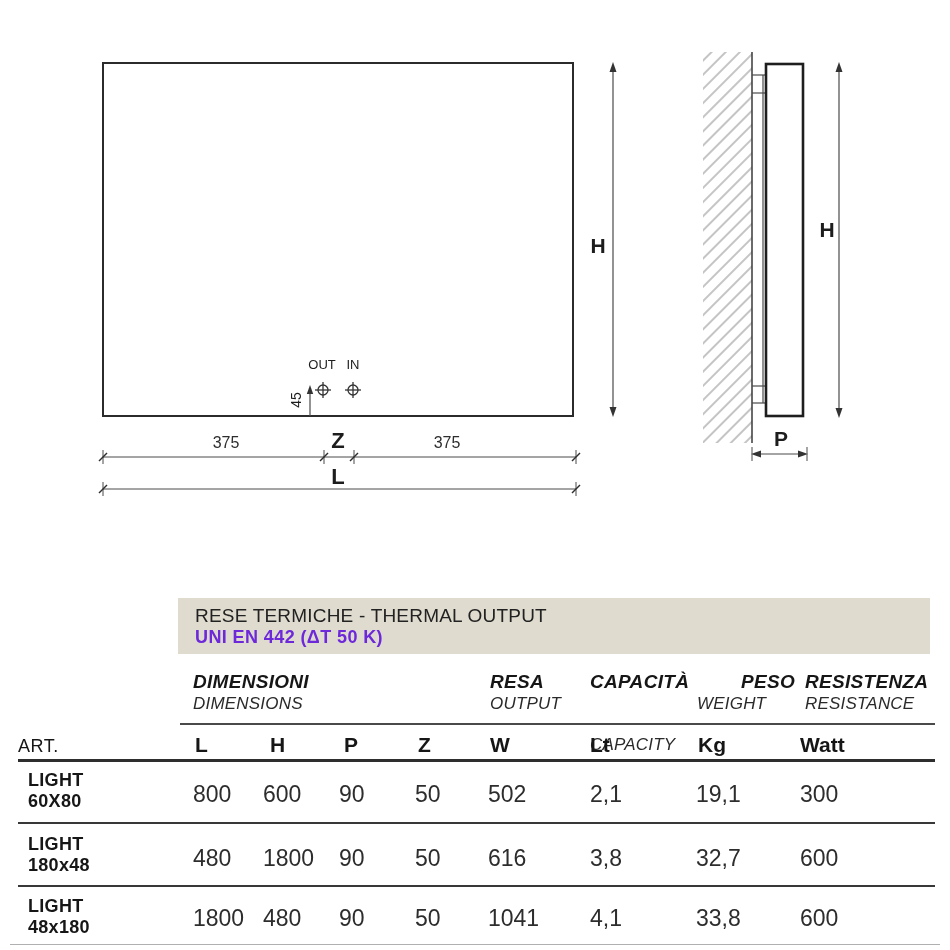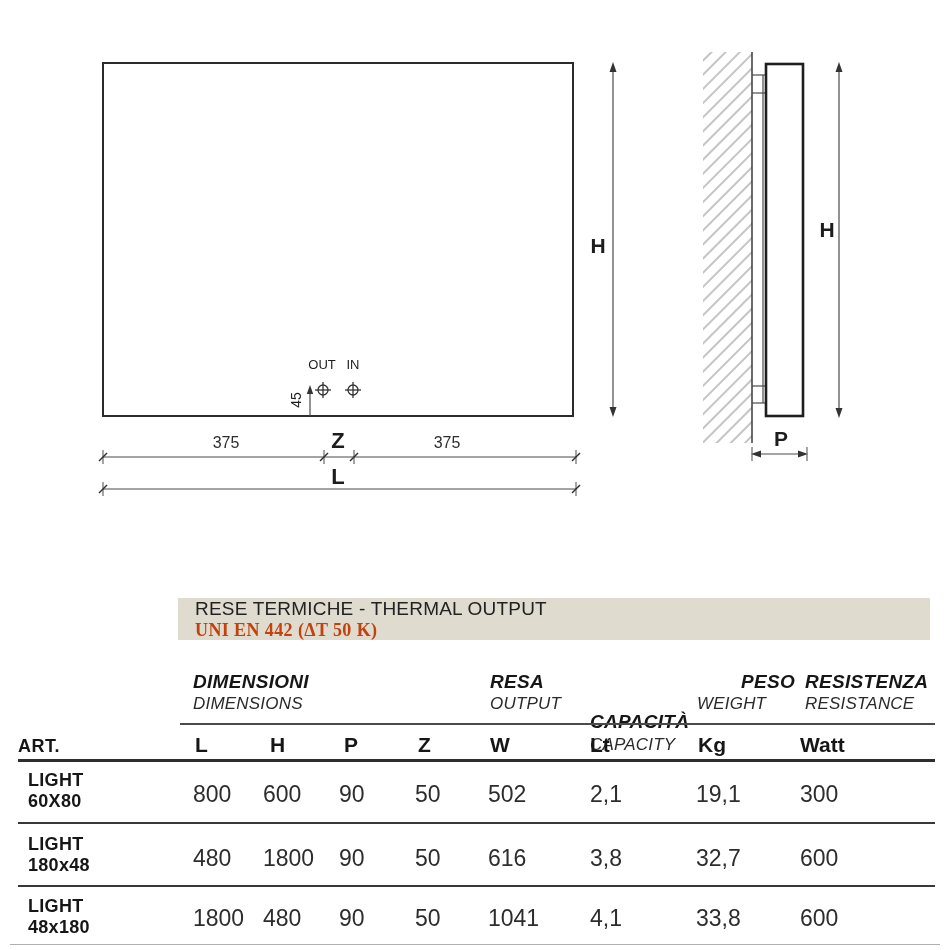--- a/index.html
+++ b/index.html
@@ -10,37 +10,37 @@
   }
   .abs{position:absolute;}
   .lbl{position:absolute;white-space:nowrap;color:#1d1d1d;}
   .ctr{text-align:center;}
   .dim-big{font-size:21px;font-weight:bold;}
   .dim-med{font-size:16px;color:#2e2e2e;}
   .dim-small{font-size:13px;color:#1d1d1d;}
   .rot90{transform:rotate(-90deg);transform-origin:center center;}
   
   .band{
-    left:178px;top:598px;width:752px;height:42px;background:#dfdccf;
+    left:178px;top:598px;width:752px;height:56px;background:#dfdccf;
     display:flex;justify-content:space-between;align-items:center;
     padding:0 14px 0 17px;box-sizing:border-box;
   }
   .band .it-line1{font-size:19px;color:#222;letter-spacing:0.2px;}
-  .band .it-line2{font-size:18px;font-weight:bold;color:#c2410c;letter-spacing:0.4px;font-family:Liberation Serif, serif;}
+  .band .it-line2{font-size:18px;font-weight:bold;color:#6d28d9;letter-spacing:0.4px;}
   .band .formulas{text-align:right;font-size:19px;color:#222;line-height:24px;}
   
   .grp-it{position:absolute;font-size:19px;font-weight:bold;color:#161616;letter-spacing:0.3px;font-style:italic;}
   .grp-en{position:absolute;font-size:17px;font-style:italic;color:#2a2a2a;letter-spacing:0.2px;}
   .hline{position:absolute;}
   .colhead-row{
     position:absolute;left:18px;top:733px;width:917px;display:grid;
     grid-template-columns:177px 75px 74px 74px 72px 100px 108px 102px auto;
     align-items:baseline;
   }
-  .colhead-row .art{font-size:18px;font-weight:bold;color:#161616;letter-spacing:0.5px;}
+  .colhead-row .art{font-size:18px;font-weight:normal;color:#161616;letter-spacing:0.5px;}
   .colhead-row .col{font-size:21px;font-weight:bold;color:#161616;}
   .row-label{position:absolute;left:28px;font-size:18px;font-weight:bold;
     color:#161616;line-height:21px;letter-spacing:0.3px;}
   .row-values{
     position:absolute;left:18px;width:917px;display:grid;
     grid-template-columns:175px 70px 76px 76px 73px 102px 106px 104px auto;
     font-size:23px;color:#2d2d2d;
   }
 </style>
 </head>
@@ -142,21 +142,21 @@
   <div>
     <div class="it-line1">RESE TERMICHE - THERMAL OUTPUT</div>
     <div class="it-line2">UNI EN 442 (ΔT 50 K)</div>
   </div>
 </div>
 
 <div class="grp-it" style="left:193px;top:671px;">DIMENSIONI</div>
 <div class="grp-en" style="left:193px;top:694px;text-align:center;">DIMENSIONS</div>
 <div class="grp-it" style="left:490px;top:671px;">RESA</div>
 <div class="grp-en" style="left:490px;top:694px;">OUTPUT</div>
-<div class="grp-it" style="left:590px;top:671px;margin-top:40px;">CAPACITÀ</div>
+<div class="grp-it" style="left:590px;top:671px;">CAPACITÀ</div>
 <div class="grp-en" style="left:590px;top:703px;margin-top:32px;">CAPACITY</div>
 <div class="grp-it" style="left:705px;top:671px;margin-left:36px;">PESO</div>
 <div class="grp-en" style="left:697px;top:694px;">WEIGHT</div>
 <div class="grp-it" style="left:805px;top:671px;">RESISTENZA</div>
 <div class="grp-en" style="left:805px;top:694px;">RESISTANCE</div>
 
 <div class="hline" style="left:180px;top:723px;width:755px;height:1.5px;background:#4a4a4a;"></div>
 
 <div class="colhead-row">
   <div class="art">ART.</div>

